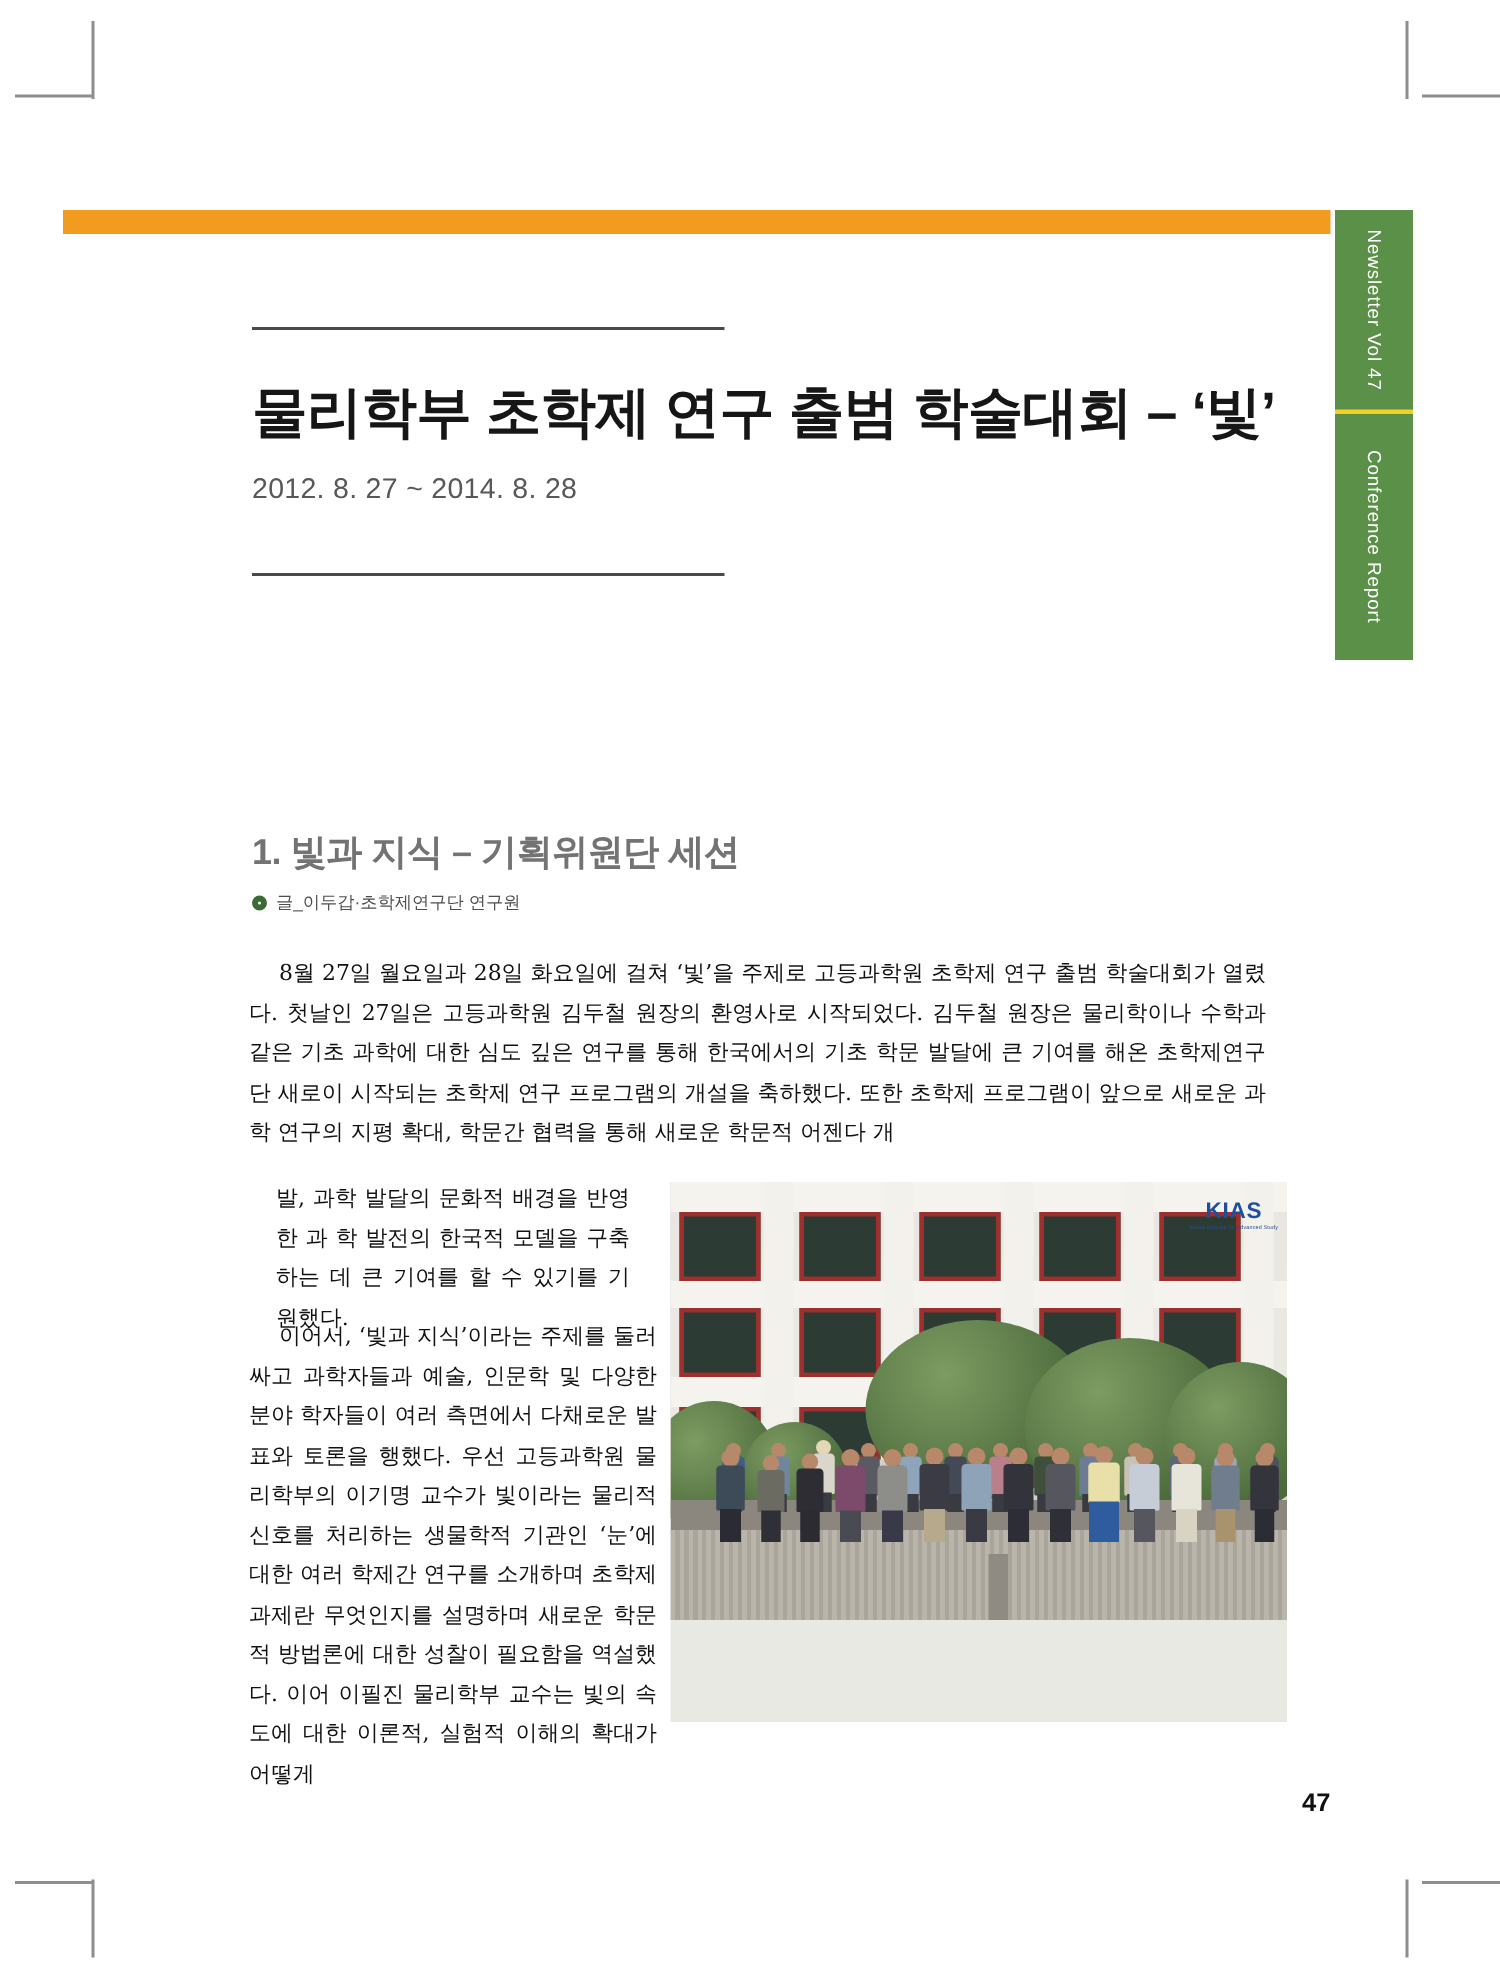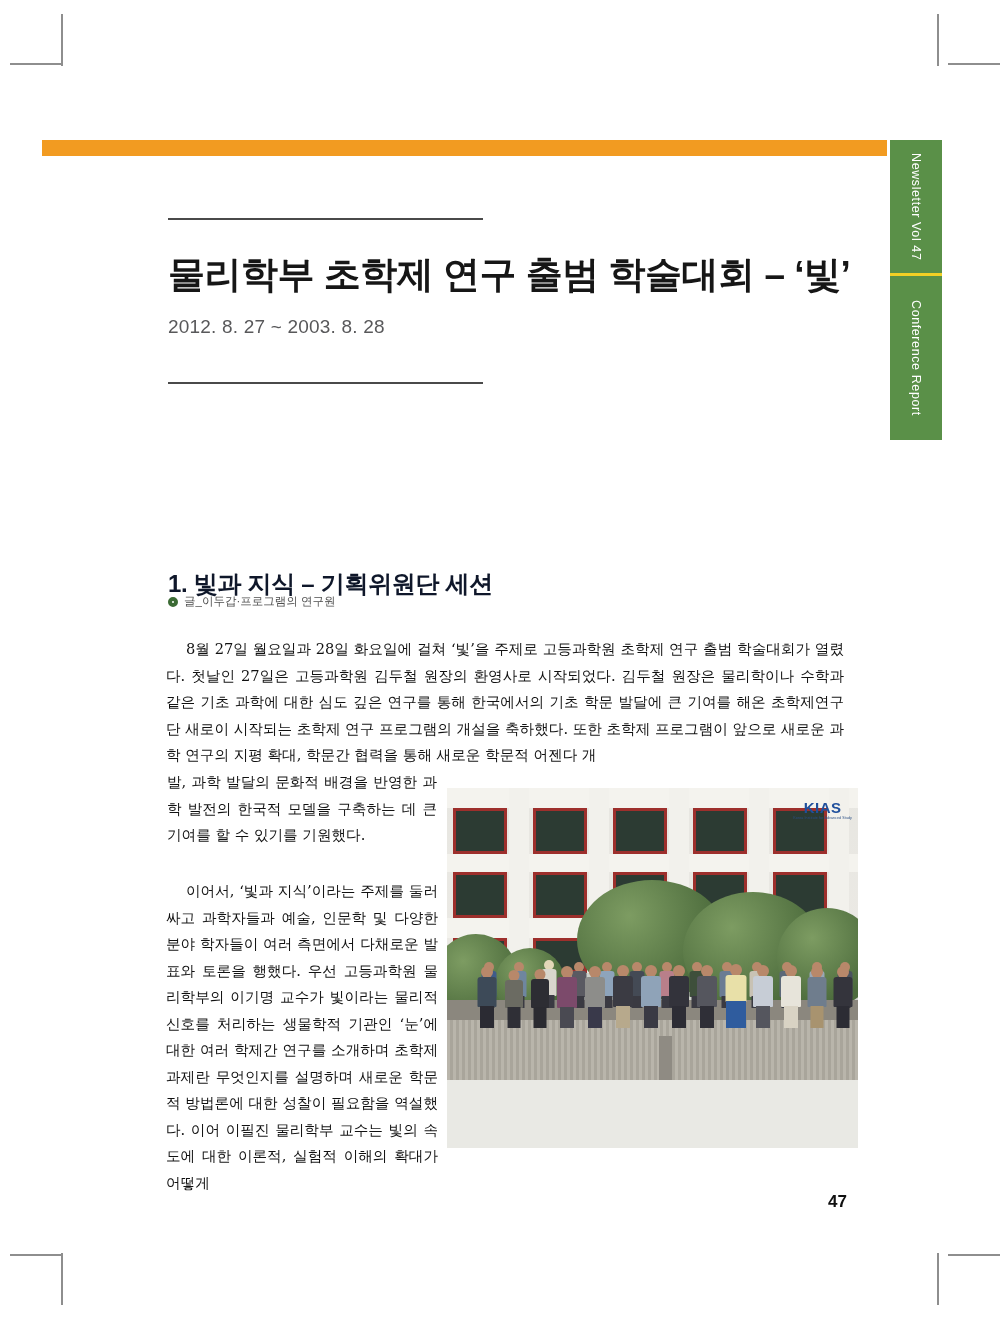--- a/index.html
+++ b/index.html
@@ -93,24 +93,24 @@
   .rule-bottom {
     position: absolute;
     left: 168px; top: 382px;
     width: 315px; height: 2px;
     background: #4a4a4a;
   }
 
   
   .section-heading {
     position: absolute;
-    left: 168px; top: 568px;
+    left: 168px; top: 552px;
     font-size: 24px;
     font-weight: bold;
-    color: #0f172a;
+    color: #737373;
     letter-spacing: -0.3px;
     white-space: nowrap;
   }
   .byline {
     position: absolute;
     left: 168px; top: 594px;
     display: flex;
     align-items: center;
     gap: 6px;
     font-size: 11.5px;
@@ -147,21 +147,21 @@
   .para-wide {
     left: 166px; top: 636px;
     width: 678px;
   }
   .para-wide p { margin: 0; text-indent: 20px; }
 
   .para-narrow-1 {
     left: 166px; top: 768px;
     width: 272px;
   }
-  .para-narrow-1 p { margin: 1px; }
+  .para-narrow-1 p { margin: 18px; }
 
   .para-narrow-2 {
     left: 166px; top: 878px;
     width: 272px;
   }
   .para-narrow-2 p { margin: 0; text-indent: 20px; }
 
   
   .figure {
     position: absolute;
@@ -330,21 +330,21 @@
     font-family: "Liberation Sans", sans-serif;
     font-size: 10.4px;
     font-weight: bold;
     color: #ffffff;
     white-space: nowrap;
   }
 
   
   .page-number {
     position: absolute;
-    left: 828px; top: 1192px;
+    left: 868px; top: 1192px;
     font-size: 17px;
     font-weight: bold;
     color: #111111;
   }
 </style>
 </head>
 <body>
 
 <div class="cropmark cm-v" style="left:61px; top:14px;"></div>
 <div class="cropmark cm-h" style="left:10px; top:63px;"></div>
@@ -362,27 +362,27 @@
     <span class="vtext">Newsletter Vol 47</span>
   </div>
   <div class="divider"></div>
   <div class="tab-seg seg-bottom">
     <span class="vtext">Conference Report</span>
   </div>
 </div>
 
 <div class="rule-top"></div>
 <div class="doc-title">물리학부 초학제 연구 출범 학술대회 – ‘빛’</div>
-<div class="doc-dates">2012. 8. 27 ~ 2003. 8. 28</div>
+<div class="doc-dates">2012. 8. 27 ~ 2014. 8. 28</div>
 <div class="rule-bottom"></div>
 
 <div class="section-heading">1. 빛과 지식 – 기획위원단 세션</div>
 <div class="byline">
   <span class="byline-bullet"></span>
-  <span>글_이두갑·프로그램의 연구원</span>
+  <span>글_이두갑·초학제연구단 연구원</span>
 </div>
 
 <div class="body-col para-wide">
   <p>8월 27일 월요일과 28일 화요일에 걸쳐 ‘빛’을 주제로 고등과학원 초학제 연구 출범 학술대회가 열렸다. 첫날인 27일은 고등과학원 김두철 원장의 환영사로 시작되었다. 김두철 원장은 물리학이나 수학과 같은 기초 과학에 대한 심도 깊은 연구를 통해 한국에서의 기초 학문 발달에 큰 기여를 해온 초학제연구단 새로이 시작되는 초학제 연구 프로그램의 개설을 축하했다. 또한 초학제 프로그램이 앞으로 새로운 과학 연구의 지평 확대, 학문간 협력을 통해 새로운 학문적 어젠다 개</p>
 </div>
 
 <div class="body-col para-narrow-1">
   <p>발, 과학 발달의 문화적 배경을 반영한 과 학 발전의 한국적 모델을 구축하는 데 큰 기여를 할 수 있기를 기원했다.</p>
 </div>
 

